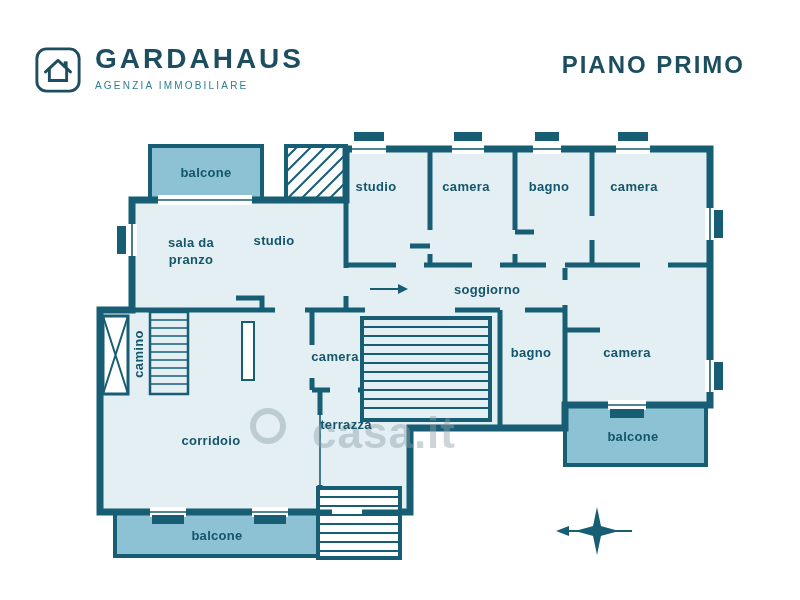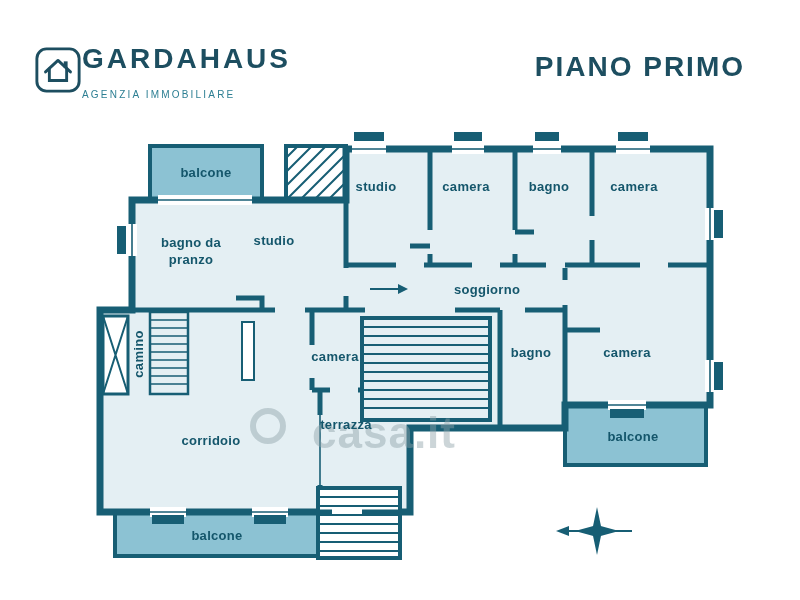--- a/index.html
+++ b/index.html
@@ -1,24 +1,24 @@
 <!DOCTYPE html>
 <html><head>
 <meta charset="utf-8">
 <style>
   * { margin:0; padding:0; box-sizing:border-box; }
   html,body { width:800px; height:600px; }
   body { background:#ffffff; font-family:"Liberation Sans", sans-serif; }
   .page { position:relative; width:800px; height:600px; background:#ffffff; overflow:hidden; }
 
   
-  .logo-wrap { position:absolute; left:34px; top:44px; display:flex; align-items:flex-start; }
+  .logo-wrap { position:absolute; left:34px; top:44px; display:flex; align-items:flex-start; gap:13px; }
   .brand { font-size:28px; font-weight:700; letter-spacing:3px; color:#1d4e60; line-height:1.1; }
-  .brand-sub { margin-top:14px; font-size:10px; font-weight:500; letter-spacing:2.2px; color:#2d7f93; }
-  .plan-title { position:absolute; top:51px; right:55px; font-size:28px; font-weight:800; letter-spacing:2px; color:#1d4e60; }
+  .brand-sub { margin-top:5px; font-size:10px; font-weight:500; letter-spacing:2.2px; color:#2d7f93; }
+  .plan-title { position:absolute; top:51px; right:55px; font-size:24px; font-weight:800; letter-spacing:2px; color:#1d4e60; }
 
   
   .plan-svg { position:absolute; left:0; top:0; }
   .room-label { position:absolute; transform:translate(-50%,-50%); color:#14566b;
                 font-size:13px; font-weight:700; letter-spacing:.3px; white-space:nowrap; z-index:3; }
   .room-label.wrap { white-space:normal; width:76px; text-align:center; line-height:1.3; }
   .room-label.vertical { transform:translate(-50%,-50%) rotate(-90deg); }
 
   
   .watermark { position:absolute; left:250px; top:408px; display:flex; gap:26px;
@@ -163,21 +163,21 @@
   <div class="watermark">
     <span class="wm-circle"></span>
     <span class="wm-text">casa.it</span>
   </div>
 
   <span class="room-label" style="left:206px;top:172px">balcone</span>
   <span class="room-label" style="left:376px;top:186px">studio</span>
   <span class="room-label" style="left:466px;top:186px">camera</span>
   <span class="room-label" style="left:549px;top:186px">bagno</span>
   <span class="room-label" style="left:634px;top:186px">camera</span>
-  <span class="room-label wrap" style="left:191px;top:252px">bagno da pranzo</span>
+  <span class="room-label wrap" style="left:191px;top:252px">sala da pranzo</span>
   <span class="room-label" style="left:274px;top:240px">studio</span>
   <span class="room-label" style="left:487px;top:289px">soggiorno</span>
   <span class="room-label vertical" style="left:138px;top:354px">camino</span>
   <span class="room-label" style="left:335px;top:356px">camera</span>
   <span class="room-label" style="left:531px;top:352px">bagno</span>
   <span class="room-label" style="left:627px;top:352px">camera</span>
   <span class="room-label" style="left:211px;top:440px">corridoio</span>
   <span class="room-label" style="left:346px;top:424px">terrazza</span>
   <span class="room-label" style="left:217px;top:535px">balcone</span>
   <span class="room-label" style="left:633px;top:436px">balcone</span>

